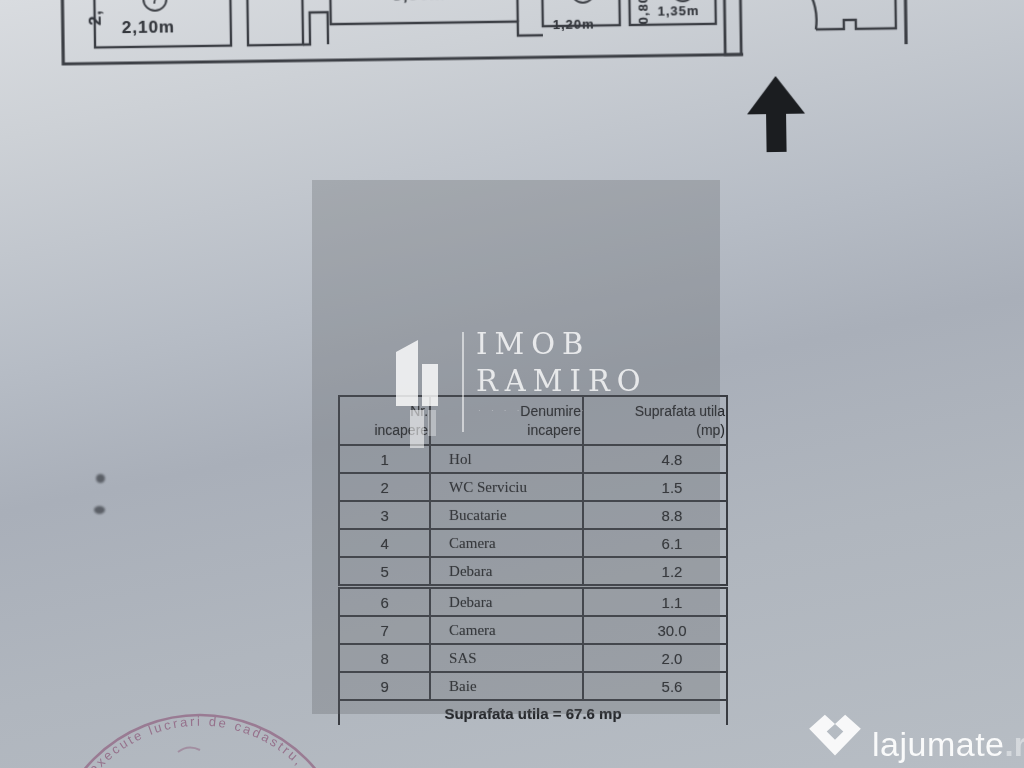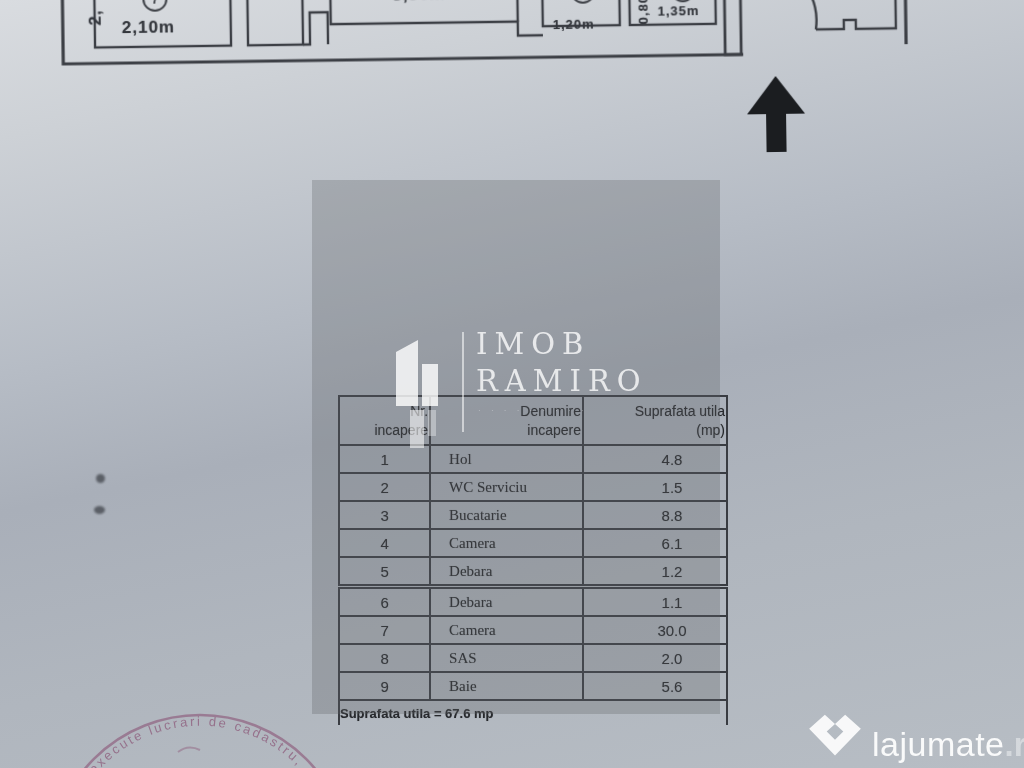--- a/index.html
+++ b/index.html
@@ -30,21 +30,21 @@
     color:#26282c;text-shadow:0 0 1px rgba(38,40,44,.35);
   }
   .room-table th,.room-table td{border:2px solid #393c42;background:transparent;}
   .room-table th{font-size:14px;font-weight:normal;text-align:right;white-space:pre-line;height:45px;line-height:1.3;}
   .room-table td{font-size:15px;height:26px;padding:0;}
   .room-table td.c-nr{text-align:center;width:96px;}
   .room-table td.c-name{text-align:left;padding-left:18px;width:153px;font-family:Liberation Serif, serif;}
   .room-table td.c-area{text-align:center;width:129px;padding-left:34px;}
   .room-table tbody tr:nth-child(6) td,
   .room-table tbody tr:nth-child(10) td{border-top:5px double #393c42;}
-  .room-table tfoot td{font-size:13px;font-weight:bold;text-align:left;height:24px;border-bottom:none;}
+  .room-table tfoot td{font-size:15px;font-weight:bold;text-align:center;height:24px;border-bottom:none;}
 
   
   .wm-overlay{position:absolute;left:312px;top:180px;width:408px;height:534px;background:rgba(97,100,104,.30);pointer-events:none;}
   .wm-logo{position:absolute;left:388px;top:326px;width:280px;height:125px;color:rgba(255,255,255,.78);pointer-events:none;}
   .wm-icon{position:absolute;left:0;top:4px;}
   .wm-sep{position:absolute;left:74px;top:6px;width:2px;height:100px;background:rgba(255,255,255,.55);}
   .wm-text{position:absolute;left:88px;top:0;font-family:"DejaVu Serif",serif;font-size:29px;letter-spacing:7px;line-height:37px;font-weight:400;}
   .wm-tagline{position:absolute;left:90px;top:80px;font-size:8px;letter-spacing:4px;color:rgba(255,255,255,.35);}
 
   

